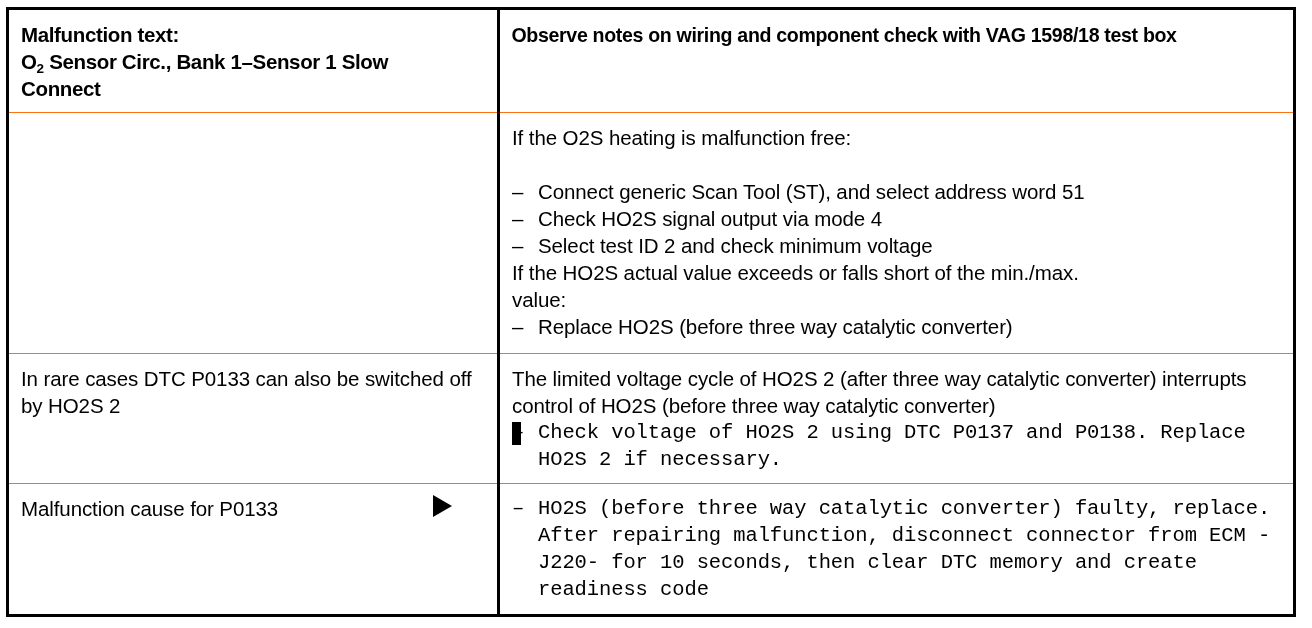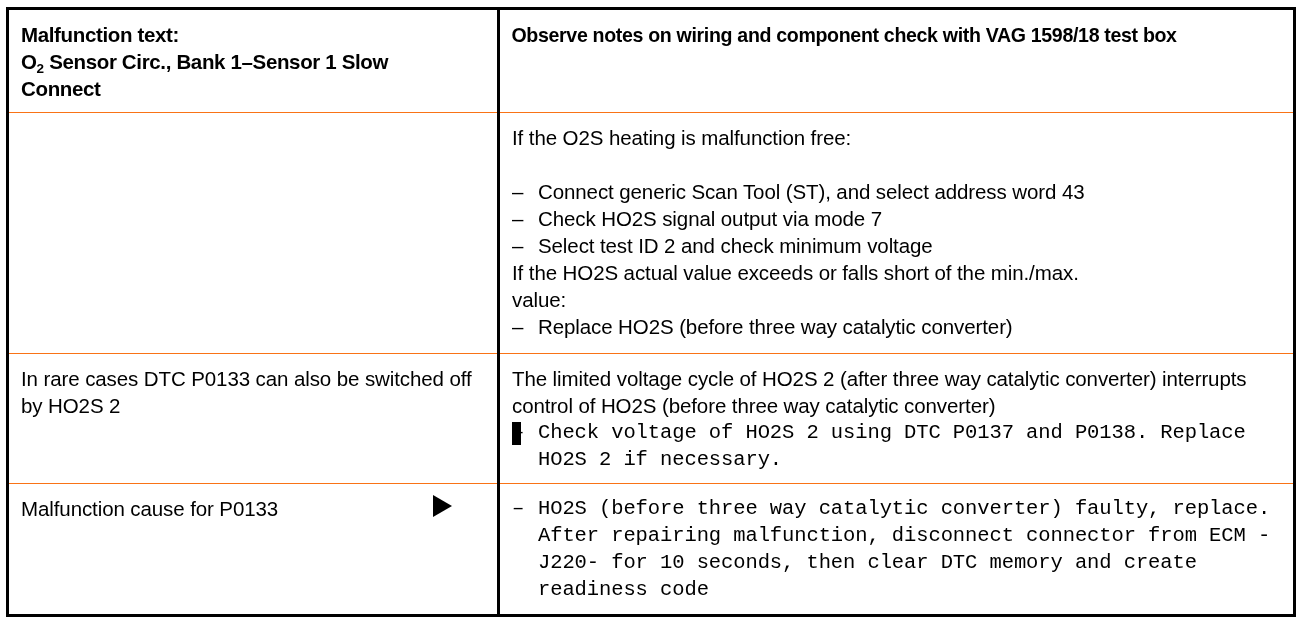--- a/index.html
+++ b/index.html
@@ -160,25 +160,25 @@
       <td class="col-left">
         <div class="cell"></div>
       </td>
       <td class="col-right">
         <div class="cell right-pad">
           <div class="txt-line">If the O2S heating is malfunction free:</div>
           <div class="blank-line"></div>
 
           <div class="dash-item">
             <span class="dash-mark">–</span>
-            <span>Connect generic Scan Tool (ST), and select address word 43</span>
-          </div>
-          <div class="dash-item">
-            <span class="dash-mark">–</span>
-            <span>Check HO2S signal output via mode 7</span>
+            <span>Connect generic Scan Tool (ST), and select address word 51</span>
+          </div>
+          <div class="dash-item">
+            <span class="dash-mark">–</span>
+            <span>Check HO2S signal output via mode 4</span>
           </div>
           <div class="dash-item">
             <span class="dash-mark">–</span>
             <span>Select test ID 2 and check minimum voltage</span>
           </div>
 
           <div class="txt-line">If the HO2S actual value exceeds or falls short of the min./max.</div>
           <div class="txt-line">value:</div>
 
           <div class="dash-item">

